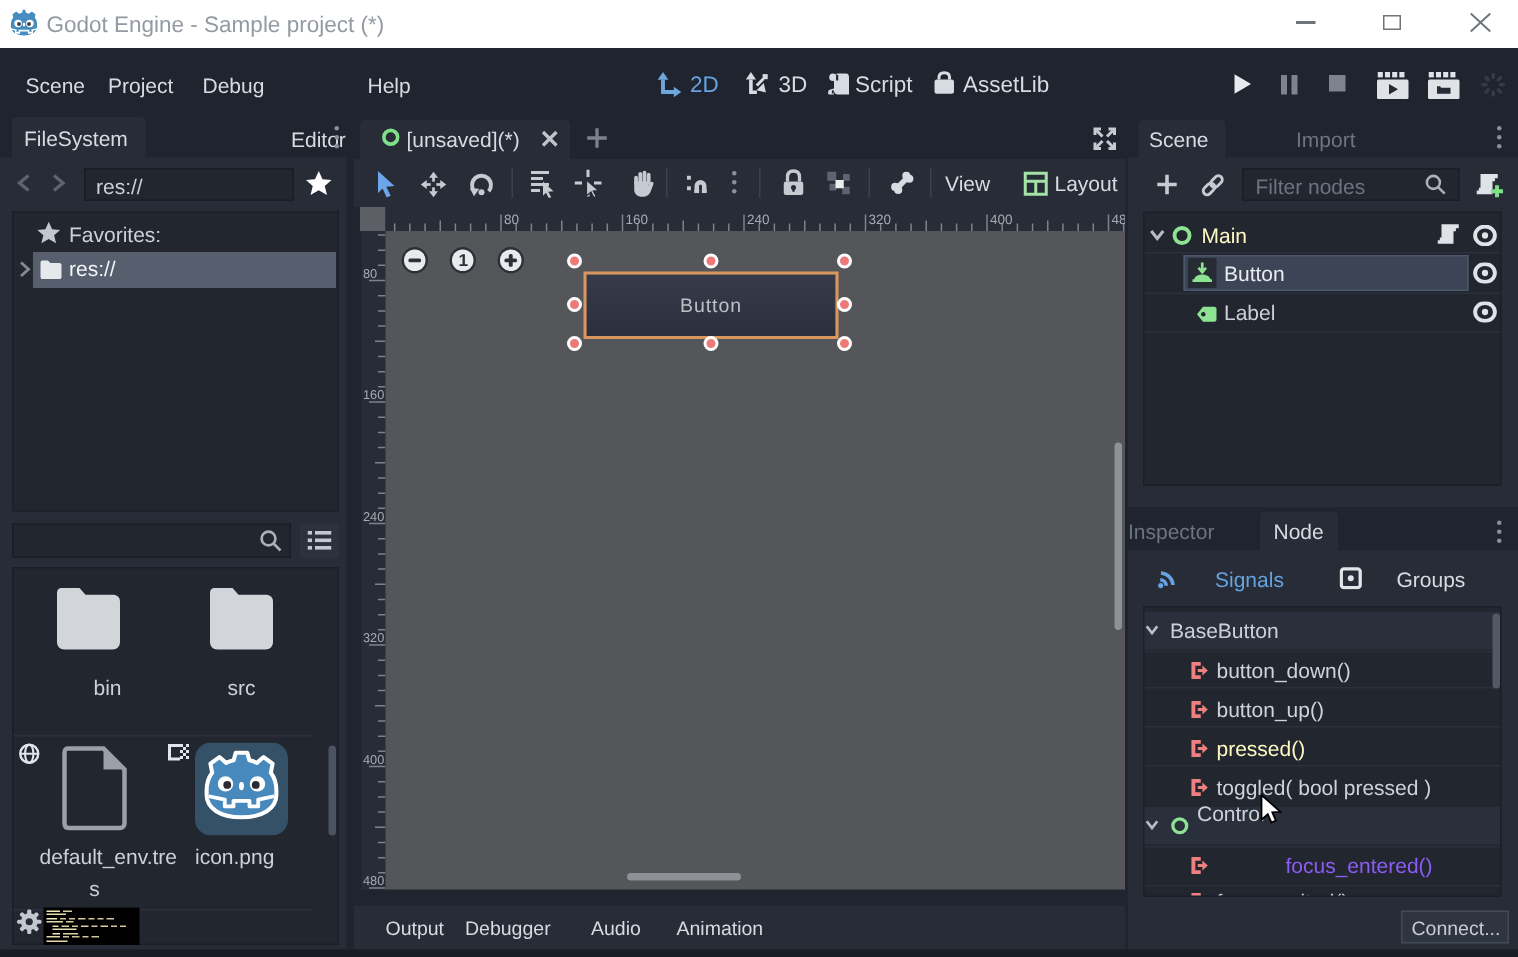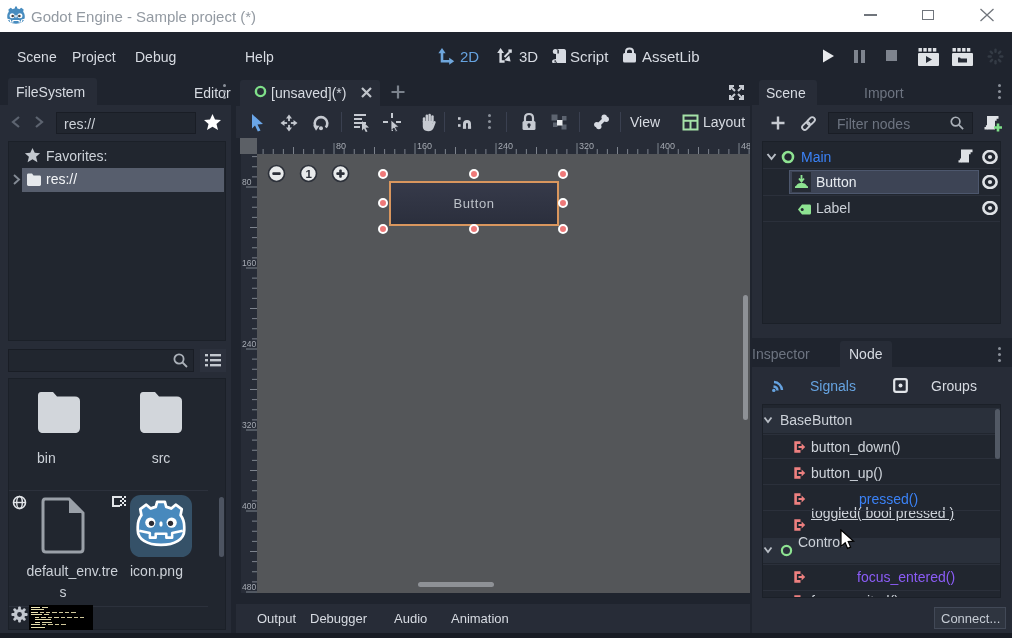--- a/index.html
+++ b/index.html
@@ -145,21 +145,21 @@
       <rect x="5" y="6" width="11" height="2.4"></rect>
    <rect x="0" y="11" width="3" height="2.4"></rect>
       <rect x="5" y="11" width="11" height="2.4"></rect>
   </g>
 </svg>
 
 <div class="panel" style="left:8px;top:378px;width:218px;height:252px;"></div>
 <svg style="left:37px;top:388px" width="44" height="48" viewBox="0 0 44 48">
   <path d="M4 4 C2 4 1 5.5 1 7.5 L1 40 C1 43 3 45 6 45 L38 45 C41 45 43 43 43 40 L43 13 C43 10 41 8.5 38 8.5 L20 8.5 L16 4 Z" fill="#d2d6db"></path>
 </svg>
-<div class="t" style="left:37px;top:451px;width:44px;text-align:left;color:#ccd1d8;font-size:14px;">bin</div>
+<div class="t" style="left:37px;top:451px;width:44px;text-align:right;color:#ccd1d8;font-size:14px;">bin</div>
 <svg style="left:139px;top:388px" width="44" height="48" viewBox="0 0 44 48">
   <path d="M4 4 C2 4 1 5.5 1 7.5 L1 40 C1 43 3 45 6 45 L38 45 C41 45 43 43 43 40 L43 13 C43 10 41 8.5 38 8.5 L20 8.5 L16 4 Z" fill="#d2d6db"></path>
 </svg>
 <div class="t" style="left:139px;top:451px;width:44px;text-align:center;color:#ccd1d8;font-size:14px;">src</div>
 <div class="sep" style="left:9px;top:490px;width:199px;"></div>
 
 <svg style="left:12px;top:495px" width="15" height="15" viewBox="0 0 15 15">
   <circle cx="7.5" cy="7.5" r="6" fill="none" stroke="#e2e5e9" stroke-width="1.6"></circle>
   <ellipse cx="7.5" cy="7.5" rx="2.8" ry="6" fill="none" stroke="#e2e5e9" stroke-width="1.4"></ellipse>
   <path d="M1.5 7.5 L13.5 7.5" stroke="#e2e5e9" stroke-width="1.4"></path>
@@ -442,21 +442,21 @@
   <path d="M15 9.5 L15 17.5 M11 13.5 L19 13.5" stroke="#7fe089" stroke-width="2.6"></path>
 </svg>
 
 <div class="panel" style="left:762px;top:141px;width:239px;height:183px;"></div>
 <svg style="left:766px;top:152px" width="11" height="9" viewBox="0 0 11 9">
     <path d="M1.5 2 L5.5 7 L9.5 2" stroke="#b9bec6" stroke-width="2" fill="none"></path>
   </svg>
 <svg style="left:781px;top:150px" width="14" height="14" viewBox="0 0 14 14">
   <circle cx="7" cy="7" r="5" fill="none" stroke="#8ee392" stroke-width="2.6"></circle>
 </svg>
-<div class="t" style="left:801px;top:150px;color:#3b82f6;">Main</div>
+<div class="t" style="left:801px;top:150px;color:#fef9c3;">Main</div>
 <svg style="left:957px;top:148px" width="16" height="16" viewBox="0 0 16 16">
   <path d="M4 1.5 L15.5 1.5 L15.5 4.2 L13.6 4.2 L13.6 6.2 L12 6.2 L12 14.5 L4 14.5 Z" fill="#dfe2e6"></path>
   <path d="M1.5 14.5 L1.5 12.2 L2.9 12.2 L2.9 10.4 L4.4 10.4 L4.4 14.5 Z" fill="#dfe2e6"></path>
 </svg>
 <svg style="left:982px;top:150px" width="16" height="14" viewBox="0 0 16 14">
   <ellipse cx="8" cy="7" rx="6.6" ry="6" fill="none" stroke="#dfe2e6" stroke-width="2.6"></ellipse>
   <circle cx="8" cy="7" r="2.1" fill="#dfe2e6"></circle>
 </svg>
 <div class="sep" style="left:763px;top:168px;width:237px;background:#2b303b;"></div>
 <div class="a" style="left:789px;top:170px;width:190px;height:24px;background:#3d4455;border:1px solid #4d576d;box-sizing:border-box;"></div>
@@ -526,27 +526,27 @@
   <path d="M7.5 2.6 L2.6 2.6 L2.6 11.4 L7.5 11.4" stroke="#ee8080" stroke-width="2.6" fill="none"></path>
   <path d="M5.5 7 L11 7" stroke="#ee8080" stroke-width="2" fill="none"></path>
   <path d="M8.6 3.6 L12.2 7 L8.6 10.4 Z" fill="#ee8080"></path>
 </svg>
 <div class="t" style="left:811px;top:466px;color:#ced3da;">button_up()</div>
 <svg style="left:793px;top:492px" width="14" height="14" viewBox="0 0 14 14">
   <path d="M7.5 2.6 L2.6 2.6 L2.6 11.4 L7.5 11.4" stroke="#ee8080" stroke-width="2.6" fill="none"></path>
   <path d="M5.5 7 L11 7" stroke="#ee8080" stroke-width="2" fill="none"></path>
   <path d="M8.6 3.6 L12.2 7 L8.6 10.4 Z" fill="#ee8080"></path>
 </svg>
-<div class="t" style="left:811px;top:492px;color:#3b82f6;margin-left:48px;">pressed()</div>
+<div class="t" style="left:811px;top:492px;color:#fef9c3;">pressed()</div>
 <svg style="left:793px;top:518px" width="14" height="14" viewBox="0 0 14 14">
   <path d="M7.5 2.6 L2.6 2.6 L2.6 11.4 L7.5 11.4" stroke="#ee8080" stroke-width="2.6" fill="none"></path>
   <path d="M5.5 7 L11 7" stroke="#ee8080" stroke-width="2" fill="none"></path>
   <path d="M8.6 3.6 L12.2 7 L8.6 10.4 Z" fill="#ee8080"></path>
 </svg>
-<div class="t" style="left:811px;top:506px;color:#ced3da;text-decoration:underline;">toggled( bool pressed )</div>
+<div class="t" style="left:811px;top:518px;color:#ced3da;">toggled( bool pressed )</div>
 <svg style="left:793px;top:570px" width="14" height="14" viewBox="0 0 14 14">
   <path d="M7.5 2.6 L2.6 2.6 L2.6 11.4 L7.5 11.4" stroke="#ee8080" stroke-width="2.6" fill="none"></path>
   <path d="M5.5 7 L11 7" stroke="#ee8080" stroke-width="2" fill="none"></path>
   <path d="M8.6 3.6 L12.2 7 L8.6 10.4 Z" fill="#ee8080"></path>
 </svg>
 <div class="t" style="left:857px;top:570px;color:#8b5cf6;">focus_entered()</div>
 <div class="a" style="left:763px;top:590px;width:237px;height:7px;overflow:hidden;">
 <svg style="left:30px;top:4px" width="14" height="14" viewBox="0 0 14 14">
   <path d="M7.5 2.6 L2.6 2.6 L2.6 11.4 L7.5 11.4" stroke="#ee8080" stroke-width="2.6" fill="none"></path>
   <path d="M5.5 7 L11 7" stroke="#ee8080" stroke-width="2" fill="none"></path>

